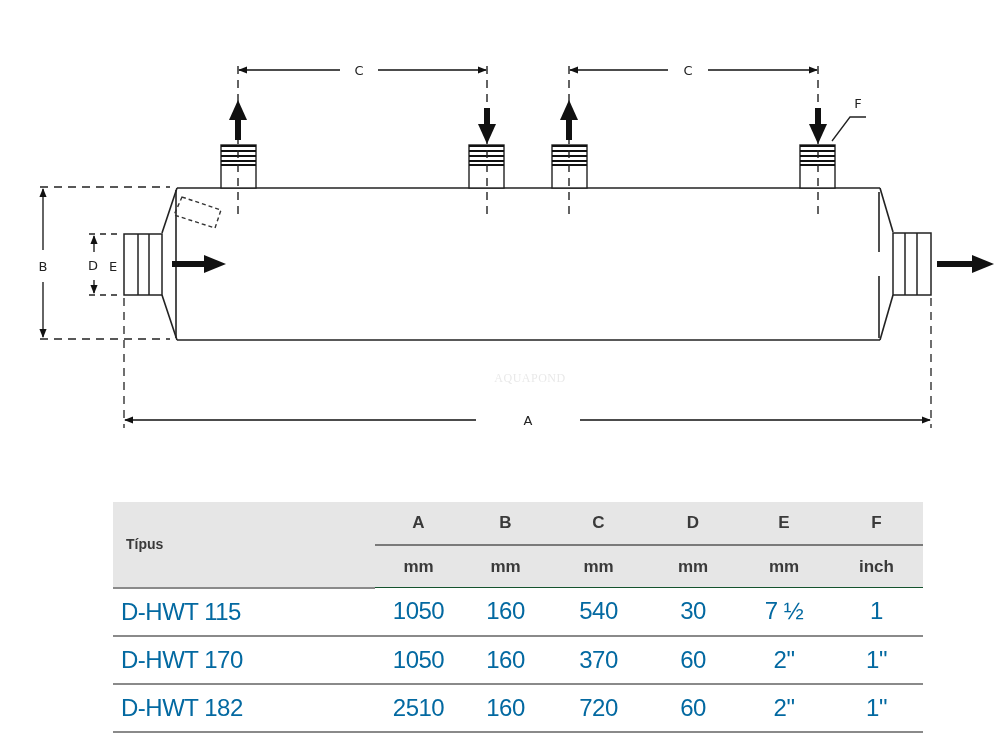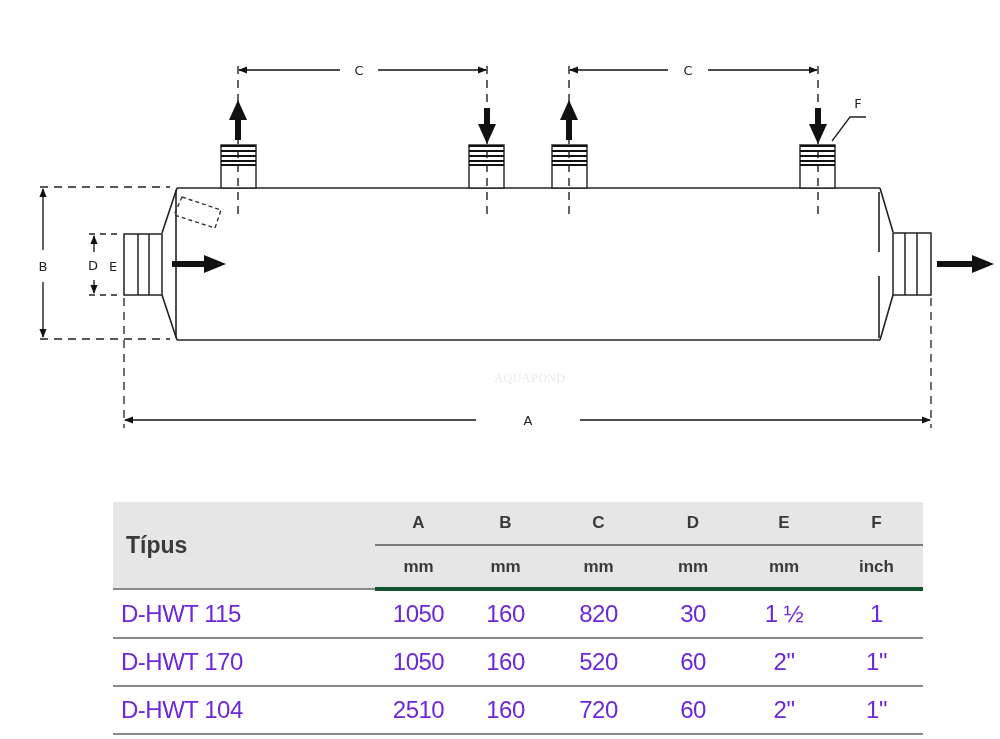--- a/index.html
+++ b/index.html
@@ -6,25 +6,25 @@
   body { width: 1000px; height: 739px; position: relative; overflow: hidden;
          font-family: "Liberation Sans", sans-serif; color: #333; }
   #diagram { position: absolute; left: 0; top: 0; width: 1000px; height: 470px; }
   #diagram text { font-family: "DejaVu Sans", sans-serif; font-size: 13px; fill: #222; }
   .wm { font-family: "Liberation Serif", serif !important; font-size: 12px !important; fill: #e9e9e9 !important; letter-spacing: 0.5px; }
 
   #spec-table { position: absolute; left: 113px; top: 502px; width: 810px;
                 border-collapse: collapse; table-layout: fixed; }
   #spec-table th { background: #e6e6e6; font-weight: bold; color: #3a3a3a;
                    font-family: "Liberation Sans", sans-serif; font-size: 17px; padding: 0; }
-  #spec-table th.tipus { text-align: left; padding-left: 13px; font-size: 23px;
+  #spec-table th.tipus { text-align: left; padding-left: 13px; font-size: 14px;
                          border-bottom: 2px solid #8a8a8a; }
   #spec-table th.letter { height: 42px; border-bottom: 2px solid #7a7a7a; text-align: center; }
-  #spec-table th.unit { height: 41px; border-bottom: 4px solid #14532d; text-align: center; }
-  #spec-table td { font-size: 24px; color: #6d28d9; height: 46px; text-align: center;
+  #spec-table th.unit { height: 41px; border-bottom: 1px solid #14532d; text-align: center; }
+  #spec-table td { font-size: 24px; color: #0369a1; height: 46px; text-align: center;
                    border-bottom: 2px solid #8a8a8a; padding: 0; font-family: "Liberation Sans", sans-serif;
                    font-stretch: condensed; letter-spacing: -0.5px; }
   #spec-table td.model { text-align: left; padding-left: 8px; }
 </style>
 </head>
 <body>
 
 <svg id="diagram" viewBox="0 0 1000 470" xmlns="http://www.w3.org/2000/svg">
   <defs>
     <marker id="ah" viewBox="0 0 10 10" refX="9" refY="5" markerWidth="7" markerHeight="7" orient="auto-start-reverse">
@@ -214,36 +214,36 @@
       <th class="unit">mm</th>
       <th class="unit">mm</th>
       <th class="unit">inch</th>
     </tr>
   </thead>
   <tbody>
     <tr>
       <td class="model">D-HWT 115</td>
       <td>1050</td>
       <td>160</td>
-      <td>820</td>
+      <td>540</td>
       <td>30</td>
-      <td>1 ½</td>
+      <td>7 ½</td>
       <td>1</td>
     </tr>
     <tr>
       <td class="model">D-HWT 170</td>
       <td>1050</td>
       <td>160</td>
-      <td>520</td>
+      <td>370</td>
       <td>60</td>
       <td>2"</td>
       <td>1"</td>
     </tr>
     <tr>
-      <td class="model">D-HWT 104</td>
+      <td class="model">D-HWT 182</td>
       <td>2510</td>
       <td>160</td>
       <td>720</td>
       <td>60</td>
       <td>2"</td>
       <td>1"</td>
     </tr>
   </tbody>
 </table>
 

